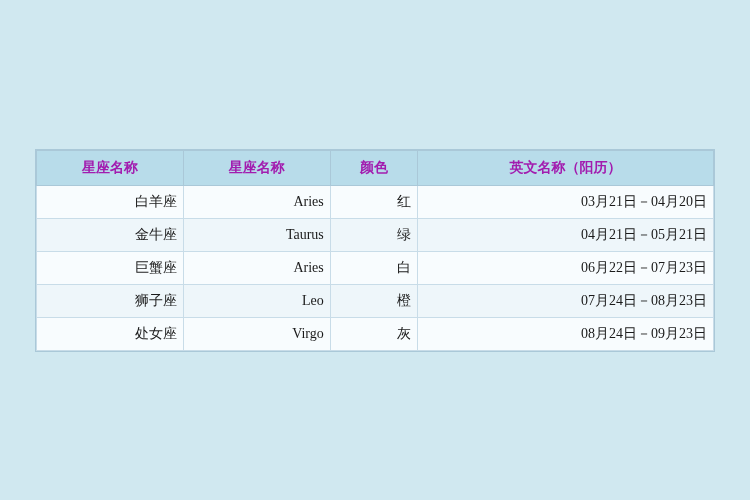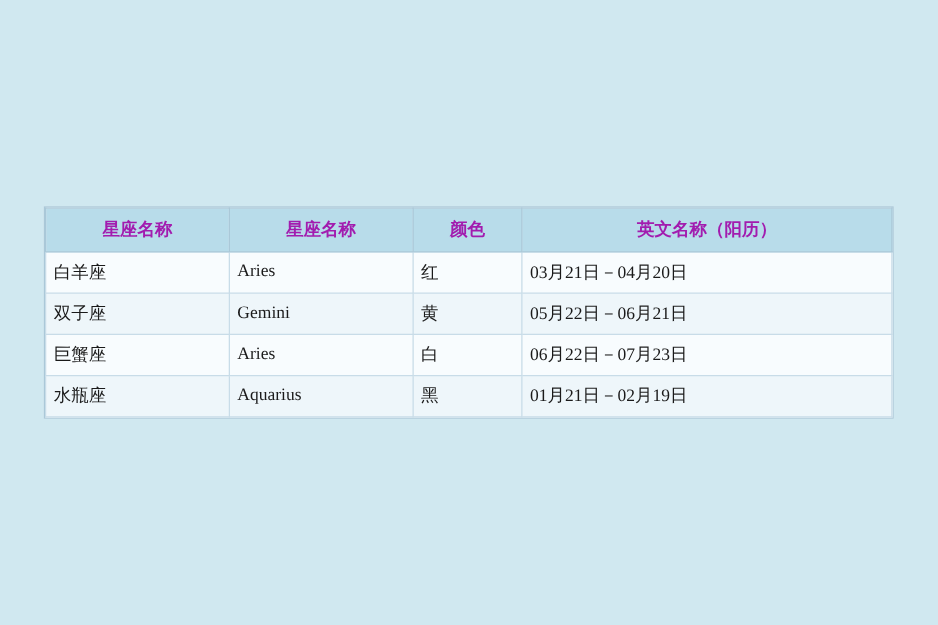--- a/index.html
+++ b/index.html
@@ -34,21 +34,21 @@
       background-color: #b8dcea;
       color: #a21caf;
       font-weight: bold;
       text-align: center;
       padding: 8px 6px;
       border: 1px solid #aac8d8;
       font-size: 14px;
     }
 
     td {
-      text-align: left;
+      text-align: right;
       padding: 7px 6px;
       border: 1px solid #c8dce8;
       color: #1a1a1a;
       font-size: 14px;
       background-color: #f8fcfe;
     }
 
     tr:nth-child(even) td {
       background-color: #eef6fa;
     }
@@ -67,32 +67,38 @@
       </tr>
     </thead>
     <tbody id="table-body">
     <tr>
           <td>白羊座</td>
           <td>Aries</td>
           <td>红</td>
           <td>03月21日－04月20日</td>
         </tr>
         <tr>
-          <td>双子座</td>
-          <td>Gemini</td>
-          <td>黄</td>
-          <td>05月22日－06月21日</td>
+          <td>金牛座</td>
+          <td>Taurus</td>
+          <td>绿</td>
+          <td>04月21日－05月21日</td>
         </tr>
         <tr>
           <td>巨蟹座</td>
           <td>Aries</td>
           <td>白</td>
           <td>06月22日－07月23日</td>
         </tr>
         <tr>
-          <td>水瓶座</td>
-          <td>Aquarius</td>
-          <td>黑</td>
-          <td>01月21日－02月19日</td>
+          <td>狮子座</td>
+          <td>Leo</td>
+          <td>橙</td>
+          <td>07月24日－08月23日</td>
+        </tr>
+        <tr>
+          <td>处女座</td>
+          <td>Virgo</td>
+          <td>灰</td>
+          <td>08月24日－09月23日</td>
         </tr>
       </tbody>
   </table>
 </div>
 
 </body></html>

